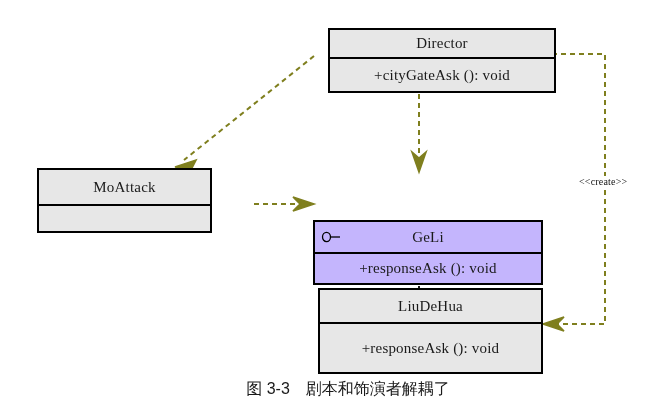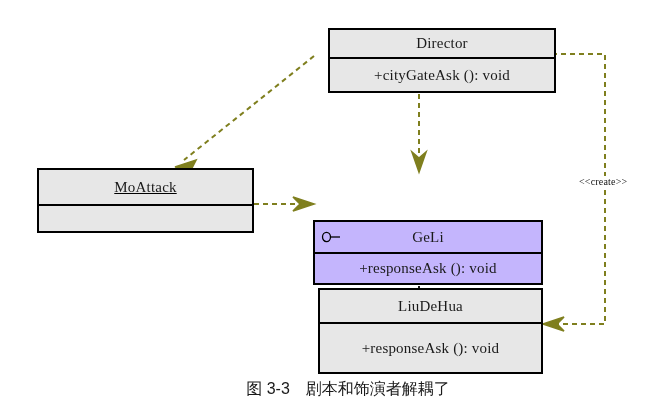--- a/index.html
+++ b/index.html
@@ -124,21 +124,21 @@
 
   <div class="umlbox" style="left:328px; top:28px; width:228px; height:65px;">
     <div class="uml-name" style="height:29px;">
       <span>Director</span>
     </div>
     <div class="uml-ops">
       <span>+cityGateAsk (): void</span>
     </div>
   </div>
 
-  <div class="umlbox" style="left:37px; top:168px; width:217px; height:65px;text-decoration:underline;">
+  <div class="umlbox" style="left:37px; top:168px; width:175px; height:65px;">
     <div class="uml-name" style="height:36px;">
       <span>MoAttack</span>
     </div>
   </div>
 
   <div class="umlbox shaded" style="left:313px; top:172px; width:230px; height:65px;">
     <div class="uml-name" style="height:32px;">
       <svg class="lollipop" viewBox="0 0 22 12">
         <ellipse cx="5.5" cy="6" rx="4" ry="4.6" fill="none" stroke="#000000" stroke-width="1.3"></ellipse>
         <line x1="9.5" y1="6" x2="19" y2="6" stroke="#000000" stroke-width="1.3"></line>

